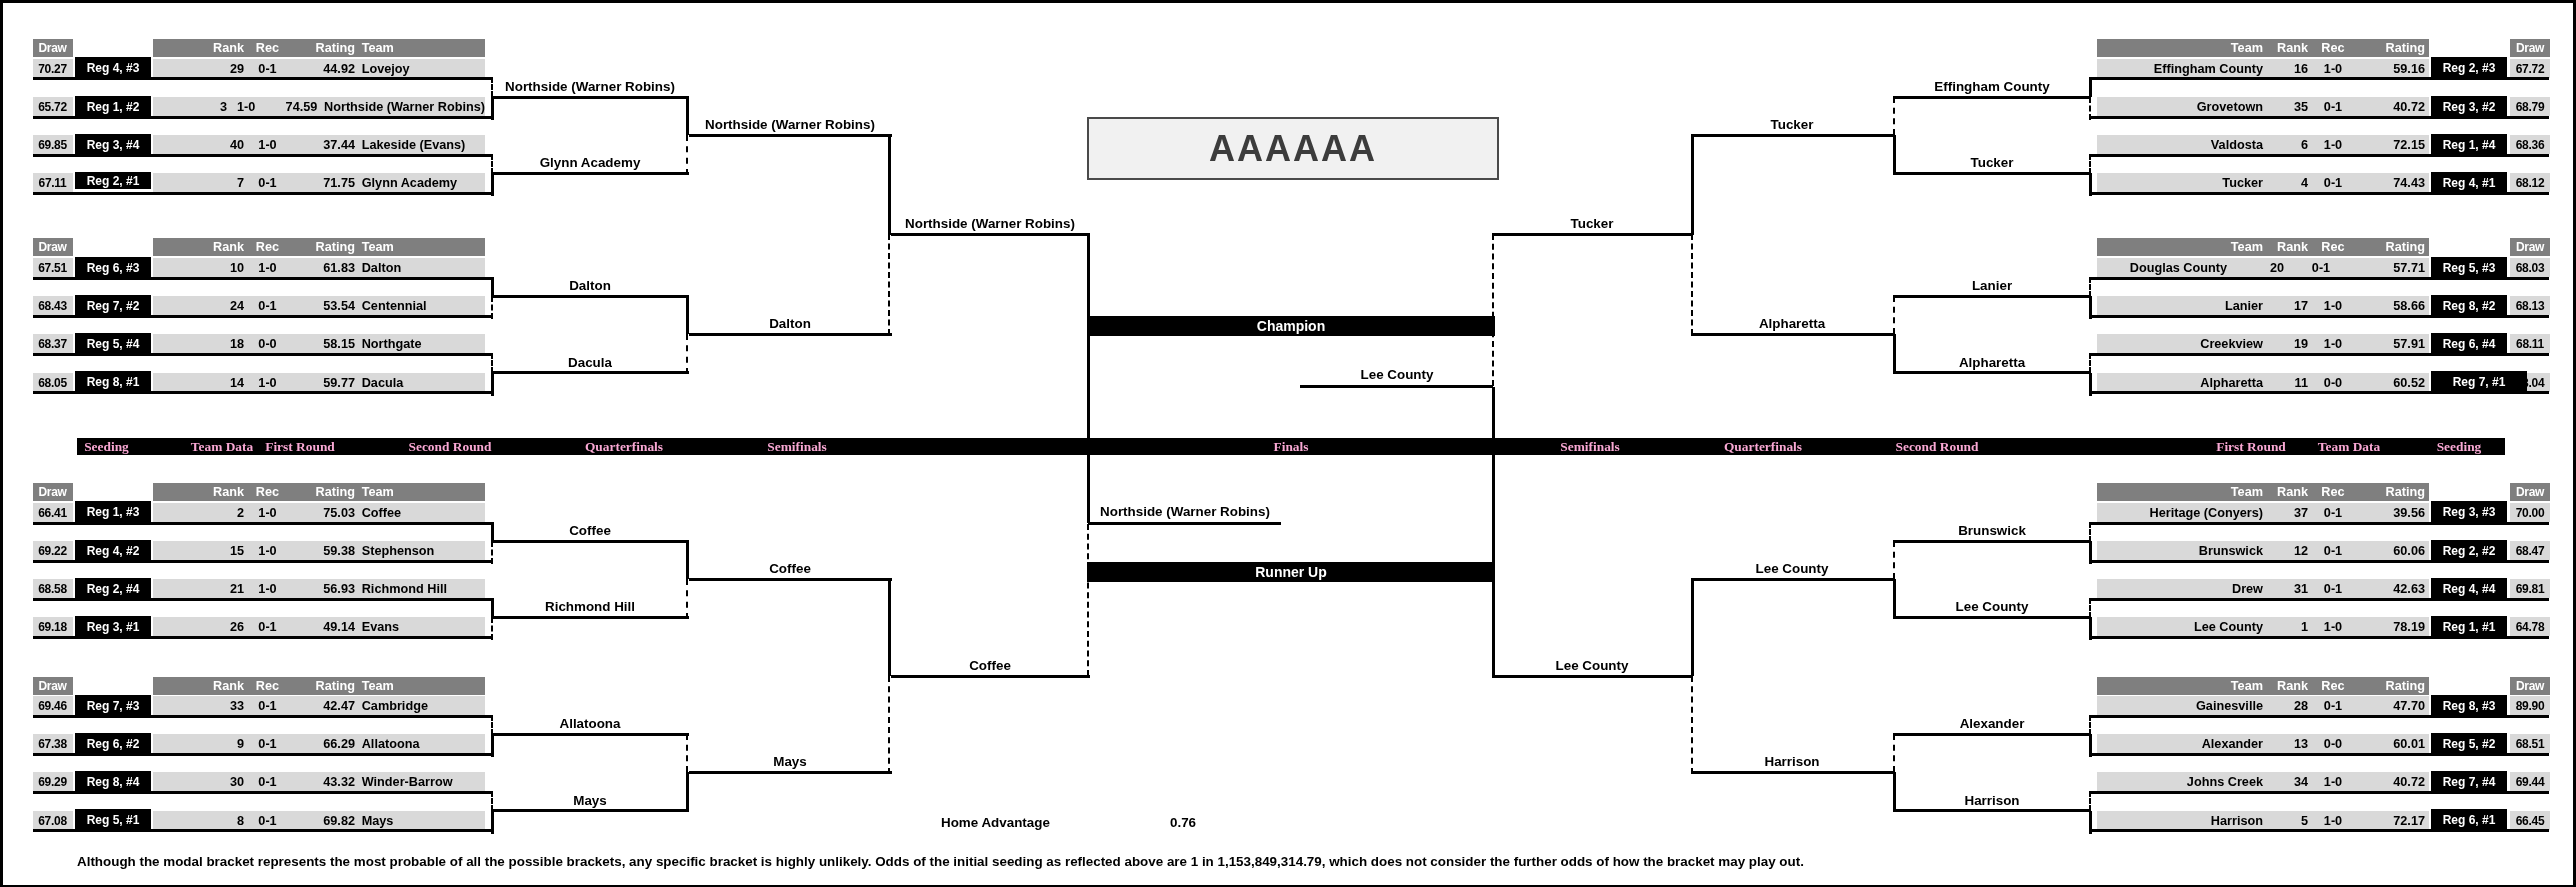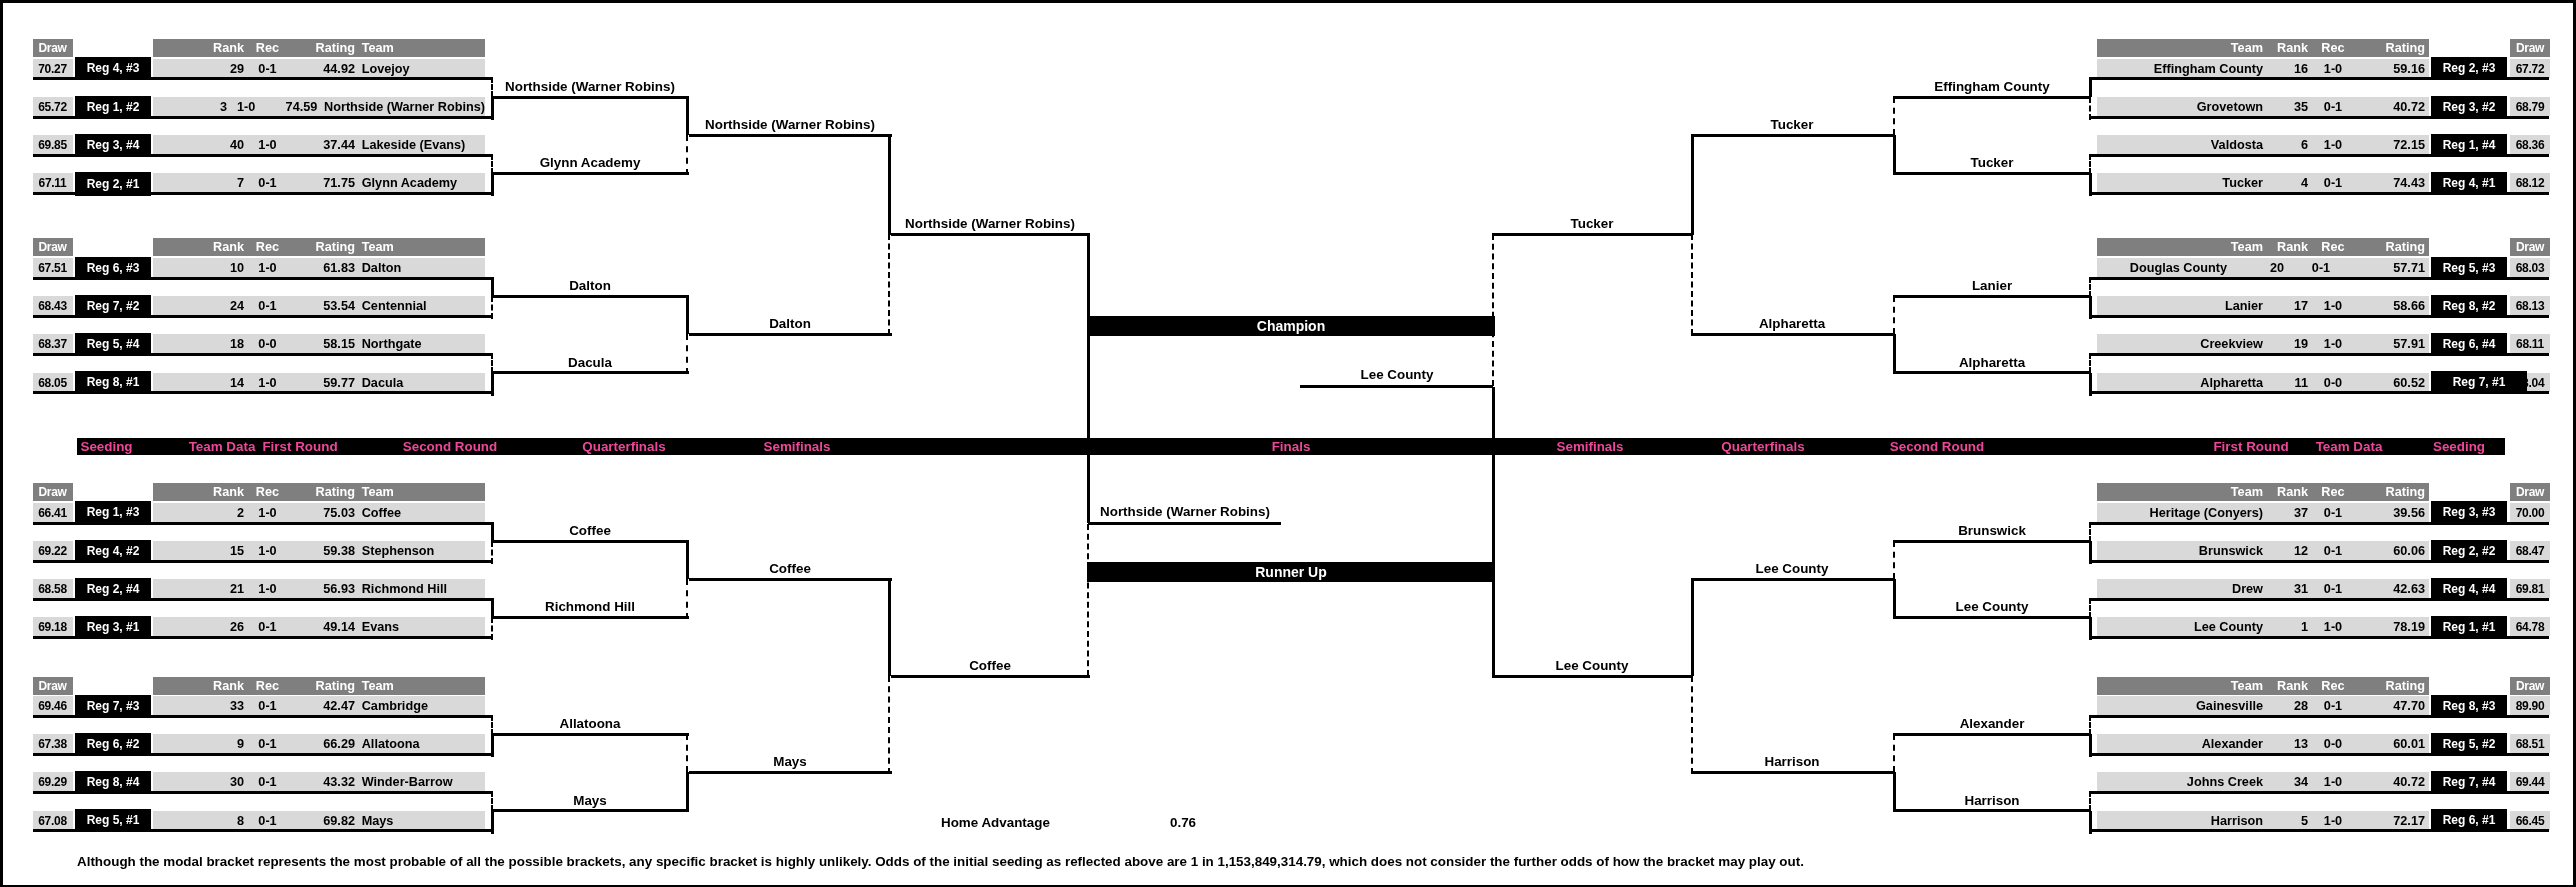--- a/index.html
+++ b/index.html
@@ -26,22 +26,22 @@
   .hline{height:2.7px;background:#000;}
   .vsolid{width:2.7px;background:#000;}
   .vdash{width:0;border-left:2px dashed #000;}
   .wlabel{transform:translateX(-50%);font-weight:bold;font-size:13.4px;white-space:nowrap;}
   .blackbar{background:#000;color:#fff;font-weight:bold;font-size:14px;
     display:flex;align-items:center;justify-content:center;z-index:5;}
   .titlebox{background:#f1f1f1;border:2px solid #4a4a4a;color:#3c3c3c;
     display:flex;align-items:center;justify-content:center;
     font-size:36px;font-weight:bold;letter-spacing:2px;z-index:5;}
   .roundsbar{background:#000;z-index:4;}
-  .rlabel{position:absolute;top:0;height:31px;line-height:17.4px;color:#ec4899;
-    font-weight:bold;font-size:13.4px;transform:translateX(-50%);white-space:nowrap;}
+  .rlabel{position:absolute;top:0;height:31px;line-height:17.4px;color:#f9a8d4;
+    font-weight:bold;font-size:13.4px;transform:translateX(-50%);white-space:nowrap;font-family:Liberation Serif, serif;}
   .note{font-weight:bold;font-size:13.4px;white-space:nowrap;}
 </style>
 </head>
 <body>
 
 <div class="canvas">
   <div id="lines-layer" class="abs" style="left:0;top:0;width:2576px;height:888px;">
       <div class="abs hdr drawCell" style="left: 29.5px; top: 36px; width: 40px; height: 18px;">Draw</div>
       <div class="abs hdr flexr" style="left: 150px; top: 36px; width: 332px; height: 18px;">
         <span class="cRank">Rank</span>
@@ -70,21 +70,21 @@
       <div class="abs band drawCell" style="left: 29.5px; top: 132px; width: 40px; height: 19px;">69.85</div>
       <div class="abs regCell" style="left: 72px; top: 131px; width: 76px; height: 21.5px;">Reg 3, #4</div>
       <div class="abs band flexr" style="left: 150px; top: 132px; width: 332px; height: 19px;">
         <span class="cRank">40</span>
         <span class="cRec">1-0</span>
         <span class="cRat">37.44</span>
         <span class="cTeam">Lakeside (Evans)</span>
       </div>
       <div class="abs uline" style="left: 29.5px; top: 151px; width: 458px;"></div>
       <div class="abs band drawCell" style="left: 29.5px; top: 170px; width: 40px; height: 19px;">67.11</div>
-      <div class="abs regCell" style="left: 72px; top: 169px; width: 76px; height: 24px;">Reg 2, #1</div>
+      <div class="abs regCell" style="left: 72px; top: 169px; width: 76px; height: 17px;">Reg 2, #1</div>
       <div class="abs band flexr" style="left: 150px; top: 170px; width: 332px; height: 19px;">
         <span class="cRank">7</span>
         <span class="cRec">0-1</span>
         <span class="cRat">71.75</span>
         <span class="cTeam">Glynn Academy</span>
       </div>
       <div class="abs uline" style="left: 29.5px; top: 189px; width: 458px;"></div>
       <div class="abs vdash" style="left: 488px; top: 74px; height: 19.5px;"></div>
       <div class="abs vsolid" style="left: 488px; top: 94px; height: 23px;"></div>
       <div class="abs hline" style="left: 488px; top: 93px; width: 198px;"></div>
@@ -501,20 +501,21 @@
       <div class="abs vsolid" style="left: 1084px; top: 231px; height: 289px;"></div>
       <div class="abs vdash" style="left: 1084px; top: 521px; height: 152px;"></div>
       <div class="abs vdash" style="left: 1489px; top: 231px; height: 152px;"></div>
       <div class="abs vsolid" style="left: 1489px; top: 384px; height: 290px;"></div>
       <div class="abs hline" style="left: 1085px; top: 519px; width: 193px;"></div>
       <div class="abs wlabel" style="left: 1182px; top: 501px;">Northside (Warner Robins)</div>
       <div class="abs hline" style="left: 1297px; top: 382px; width: 193px;"></div>
       <div class="abs wlabel" style="left: 1394px; top: 364px;">Lee County</div>
     </div>
 
+  <div class="abs titlebox" style="left:1084px;top:114px;width:408px;height:59px;">AAAAAA</div>
 
   <div class="abs blackbar" style="left:1084px;top:313px;width:408px;height:20px;">Champion</div>
 
   <div class="abs blackbar" style="left:1084px;top:559px;width:408px;height:20px;">Runner Up</div>
 
   <div id="rounds-bar" class="abs roundsbar" style="left:74px;top:435px;width:2428px;height:17.4px;">
       <span class="rlabel" style="left: 29.5px;">Seeding</span>
       <span class="rlabel" style="left: 145px;">Team Data</span>
       <span class="rlabel" style="left: 223px;">First Round</span>
       <span class="rlabel" style="left: 373px;">Second Round</span>

